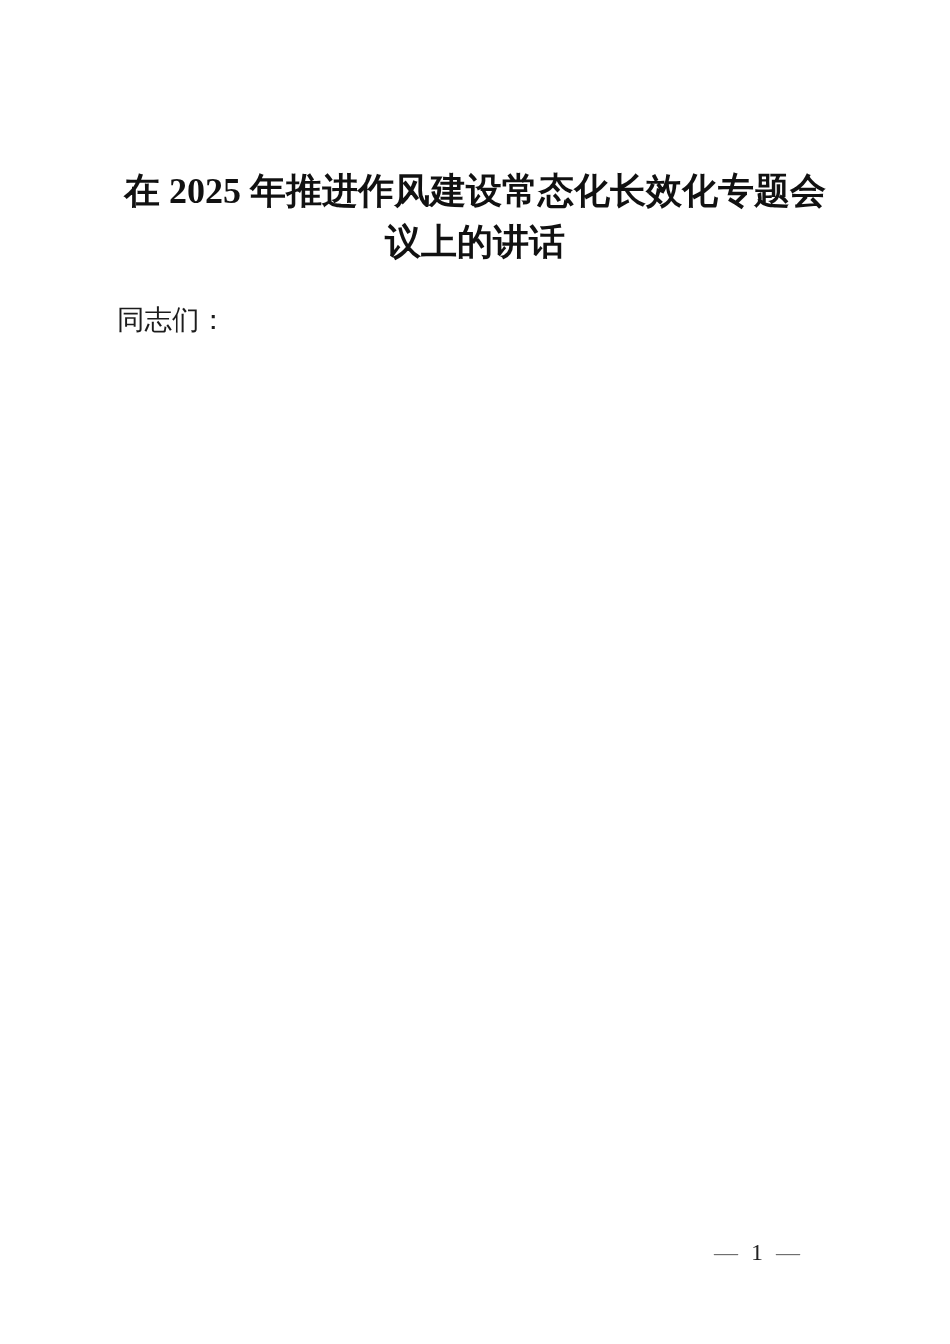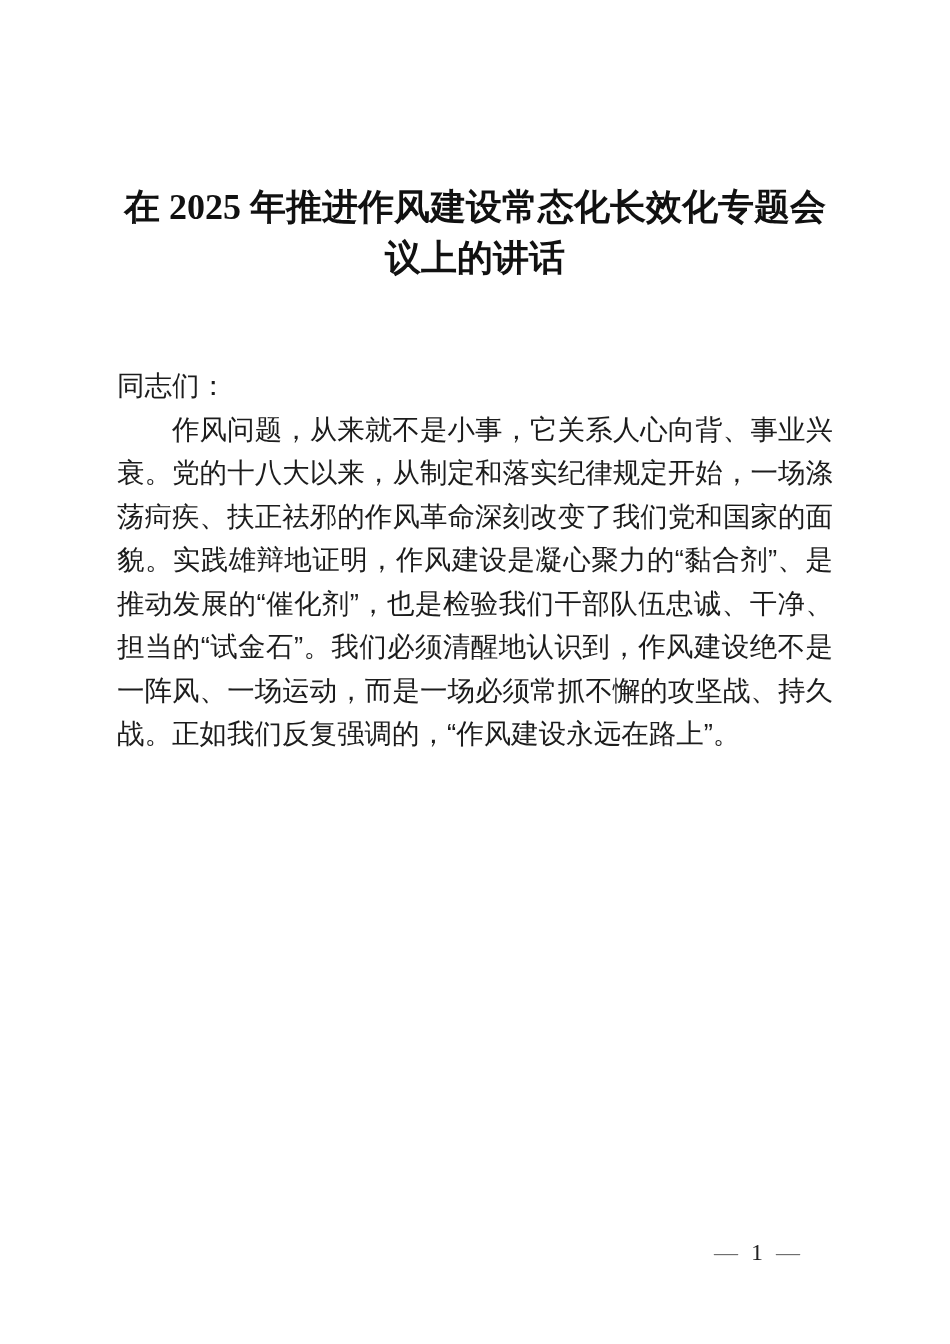--- a/index.html
+++ b/index.html
@@ -11,21 +11,21 @@
     position: relative;
     width: 950px;
     height: 1344px;
     background: #ffffff;
     color: #1c1c1c;
     overflow: hidden;
   }
   .content {
     position: absolute;
     left: 117px;
-    top: 16px;
+    top: 0;
     width: 716px;
   }
   .doc-title {
     margin: 166px 0 0 0;
     font-family: "Liberation Serif", serif;
     font-weight: 700;
     font-size: 36px;
     line-height: 51px;
     text-align: center;
     color: #111111;
@@ -36,21 +36,21 @@
     line-height: 43.5px;
     text-align: justify;
     color: #1c1c1c;
   }
   .body-text p {
     margin: 0;
     text-indent: 2em;
   }
   .body-text p.salutation {
     text-indent: 0;
-    margin-top: 80px;
+    margin-top: 30px;
   }
   .body-text p.section-heading {
     margin-top: 6px;
   }
   .page-number {
     position: absolute;
     top: 1238px;
     right: 150px;
     display: flex;
     align-items: center;
@@ -71,21 +71,20 @@
 
 <div class="page">
   <div class="content">
     <h1 class="doc-title">在 2025 年推进作风建设常态化长效化专题会议上的讲话</h1>
 
     <div class="body-text">
       <p class="salutation">同志们：</p>
 
 
 
-      <p class="body-paragraph">作风问题，从来就不是小事，它关系人心向背、事业兴衰。党的十八大以来，从制定和落实纪律规定开始，一场涤荡疴疾、扶正祛邪的作风革命深刻改变了我们党和国家的面貌。实践雄辩地证明，作风建设是凝心聚力的“黏合剂”、是推动发展的“催化剂”，也是检验我们干部队伍忠诚、干净、担当的“试金石”。我们必须清醒地认识到，作风建设绝不是一阵风、一场运动，而是一场必须常抓不懈的攻坚战、持久战。正如我们反复强调的，“作风建设永远在路上”。</p>
     </div>
   </div>
 
   <div class="page-number">
     <span class="dash">—</span>
     <span class="num">1</span>
     <span class="dash">—</span>
   </div>
 </div>
 

